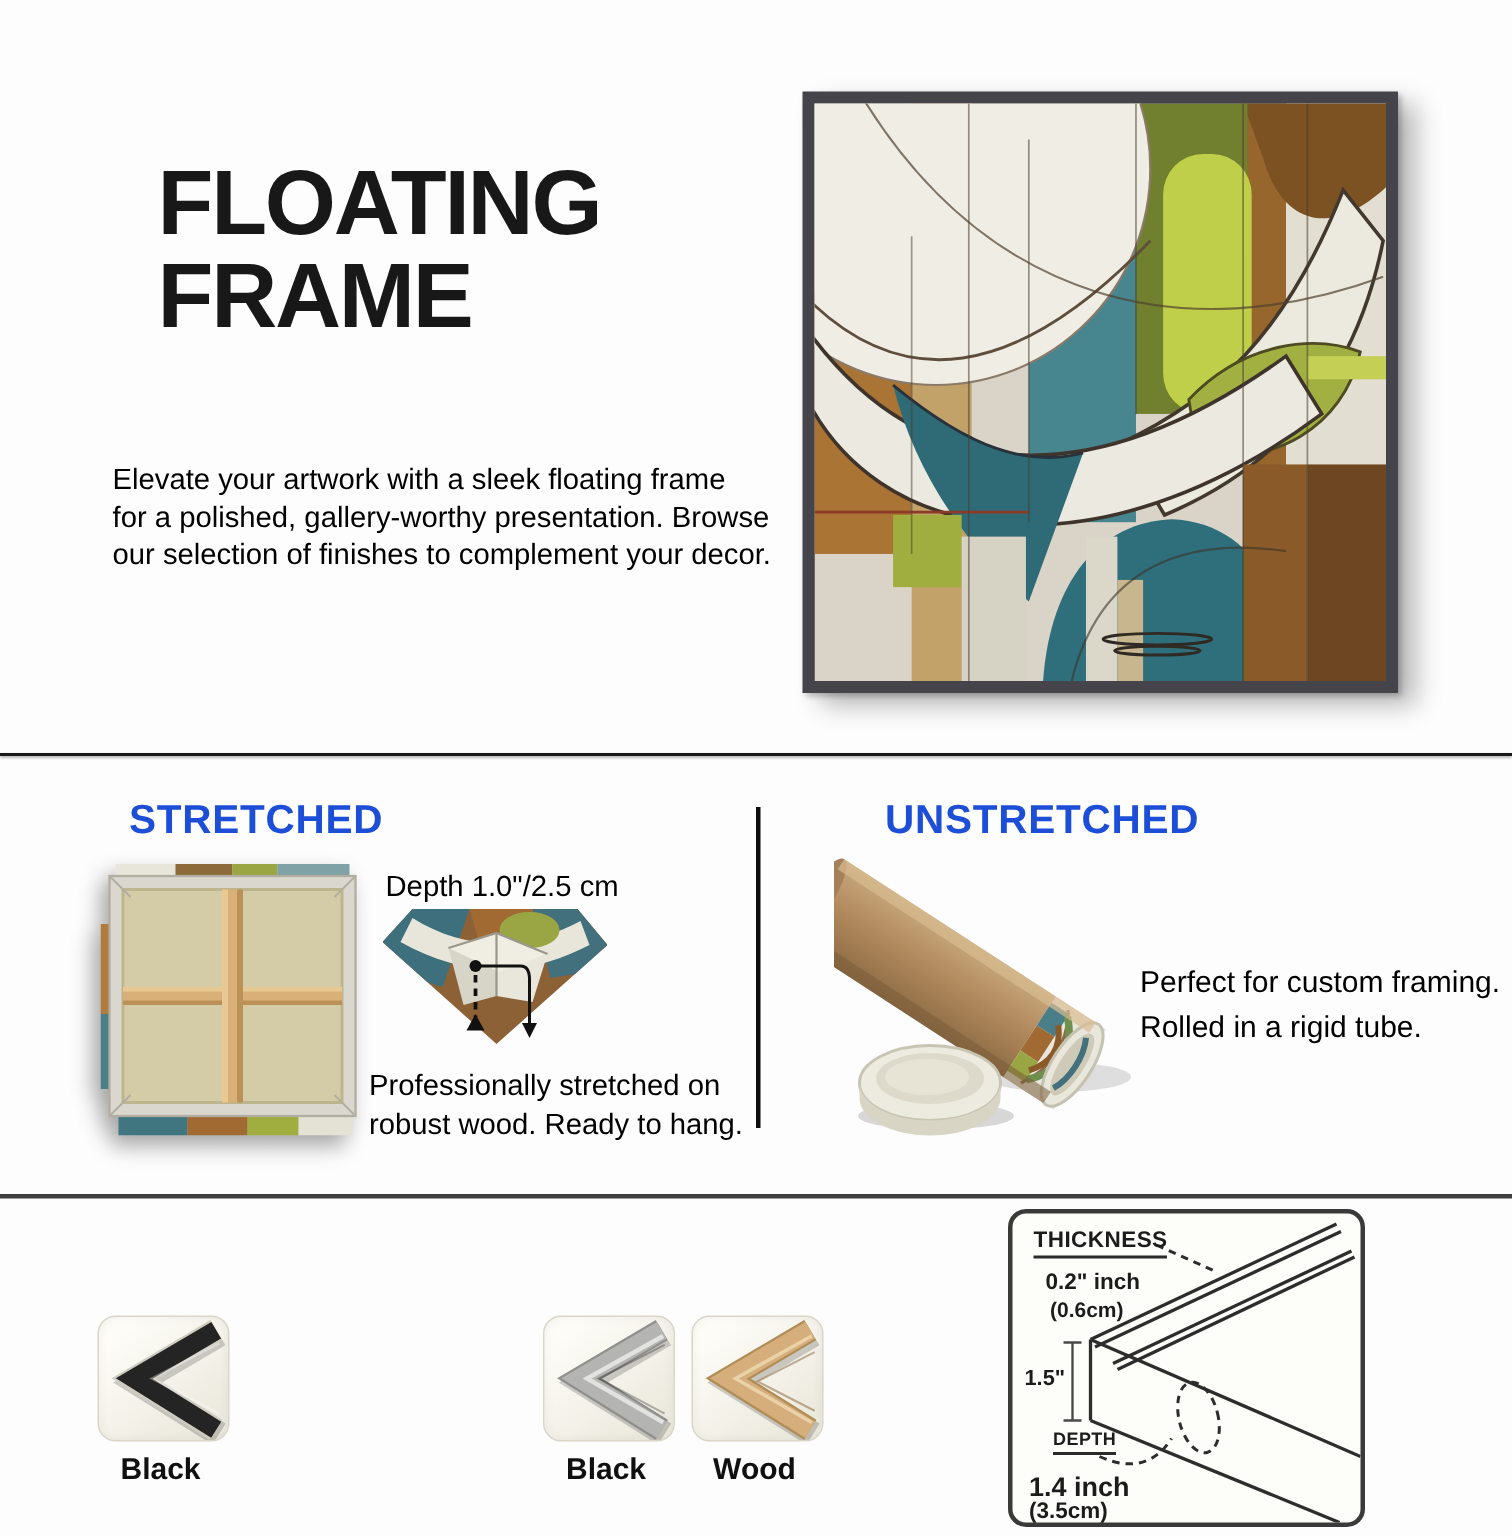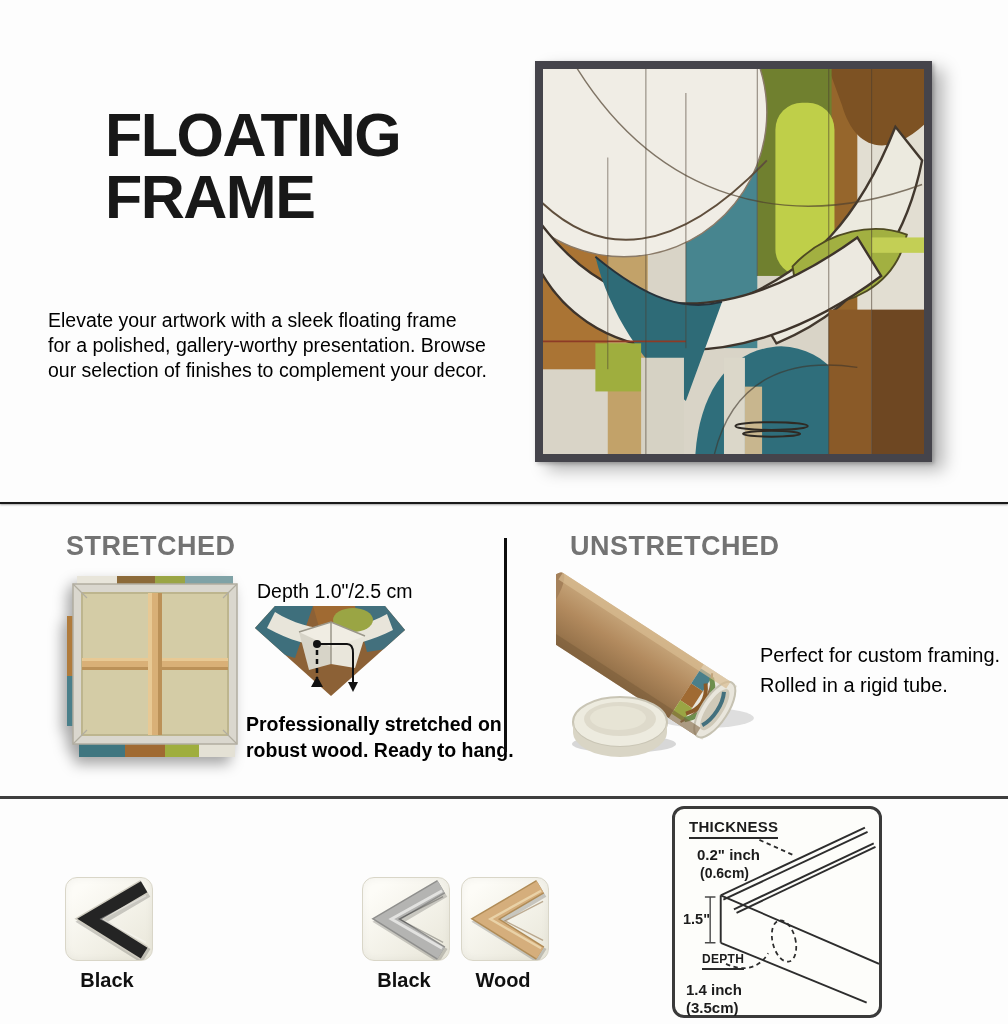--- a/index.html
+++ b/index.html
@@ -3,69 +3,69 @@
 <meta charset="utf-8">
 <style>
   * { margin:0; padding:0; box-sizing:border-box; }
   html,body { background:#ffffff; }
   body { font-family:"Liberation Sans", sans-serif; color:#111; }
   #page { position:relative; width:1008px; height:1024px; background:#fdfdfd; overflow:hidden; margin:0 auto; }
 
   
   .hero-title { position:absolute; left:62px; top:104px; font-size:61px; line-height:62px;
                 font-weight:700; letter-spacing:-1.5px; color:#181818;margin-left:43px; }
-  .hero-desc { position:absolute; left:48px; top:308px; width:470px; font-size:19.5px;
+  .hero-desc { position:absolute; left:75px; top:308px; width:470px; font-size:19.5px;
                line-height:25px; color:#000; }
   .hero-desc span { display:block; }
   #artwork-frame { position:absolute; left:535px; top:61px; width:397px; height:401px;
                    background:#45444b; padding:8px; box-shadow:12px 8px 16px rgba(0,0,0,0.28),
                    2px 2px 4px rgba(0,0,0,0.25); }
   #artwork-frame svg { width:100%; height:100%; display:block; }
 
   
   .h-divider-1 { position:absolute; left:0; top:502px; width:1008px; height:2px; background:#1a1a1a;
                  box-shadow:0 1px 2px rgba(0,0,0,0.35); }
   .h-divider-2 { position:absolute; left:0; top:796px; width:1008px; height:3px; background:#3f3f3f; }
   .v-divider   { position:absolute; left:504px; top:538px; width:3px; height:214px; background:#0e0e0e; }
 
   
-  .section-heading { position:absolute; font-size:27px; font-weight:700; letter-spacing:0.5px; color:#737373; }
+  .section-heading { position:absolute; font-size:27px; font-weight:700; letter-spacing:0.5px; color:#1d4ed8;margin-left:20px; }
   #stretched-heading { left:66px; top:531px; }
   #unstretched-heading { left:570px; top:531px; }
   #stretched-canvas { position:absolute; left:67px; top:576px; width:176px; height:181px;
                       filter:drop-shadow(-5px 7px 7px rgba(0,0,0,0.35)); }
   #depth-note { position:absolute; left:257px; top:580px; font-size:19.5px; color:#000; }
   #corner-detail { position:absolute; left:255px; top:606px; width:150px; height:96px; }
   #stretched-caption { position:absolute; left:246px; top:712px; font-size:19.5px; line-height:25.5px; color:#000; }
-  #stretched-caption span { display:block;font-weight:bold; }
+  #stretched-caption span { display:block; }
   #tube-image { position:absolute; left:556px; top:570px; width:198px; height:198px; }
   #unstretched-caption { position:absolute; left:760px; top:640px; font-size:20px; line-height:30px; color:#000; }
   #unstretched-caption span { display:block; }
 
   
   #collection-heading { left:66px; top:830px; font-size:28px; }
   .swatch-item { position:absolute; top:877px; width:84px; }
   .swatch-tile { width:88px; height:84px; border-radius:12px; border:1px solid #d9d6c8;
                  background:linear-gradient(140deg,#fdfcf7 15%,#ecead e 85%);
                  background:linear-gradient(140deg,#fdfcf7 15%,#eceade 85%);
                  box-shadow:inset 0 0 8px rgba(0,0,0,0.05); overflow:hidden; }
   .swatch-tile svg { width:100%; height:100%; display:block; }
   .swatch-label { margin-top:8px; text-align:center; font-size:20px; font-weight:700; color:#101010; }
 
-  #spec-diagram { position:absolute; left:672px; top:806px; width:210px; height:212px;
+  #spec-diagram { position:absolute; left:672px; top:806px; width:238px; height:212px;
                   border:3px solid #3a3a3a; border-radius:12px; background:#fdfdfa; }
   #spec-diagram svg.diagram-lines { position:absolute; left:0; top:0; width:100%; height:100%; }
   .spec-text { position:absolute; font-weight:700; color:#1c1c1c; }
   .spec-underline { border-bottom:2px solid #2b2b2b; padding-bottom:2px; }
   #spec-thickness-label { left:14px; top:9px;  font-size:15px; letter-spacing:0.3px; }
   #spec-thickness-inch  { left:22px; top:37px; font-size:15px; }
   #spec-thickness-cm    { left:25px; top:56px; font-size:14px; }
   #spec-side-height     { left:8px;  top:102px; font-size:14.5px; }
   #spec-depth-label     { left:13px; top:143px; font-size:12px; letter-spacing:0.3px;margin-left:14px; }
-  #spec-depth-inch      { left:11px; top:172px; font-size:15px; }
+  #spec-depth-inch      { left:11px; top:172px; font-size:18px; }
   #spec-depth-cm        { left:11px; top:190px; font-size:15px; }
 </style>
 </head>
 <body>
 
 <div id="page">
 
   <div class="hero-title">
     <div>FLOATING</div>
     <div>FRAME</div>

